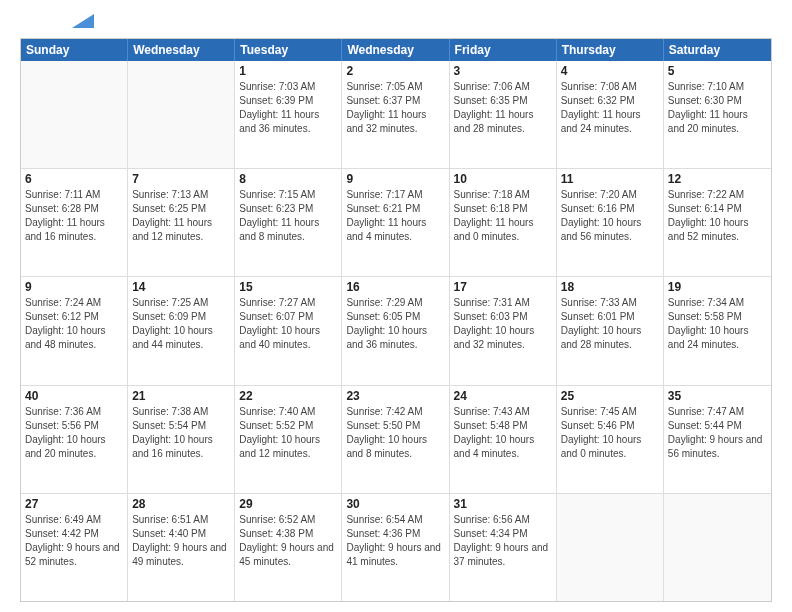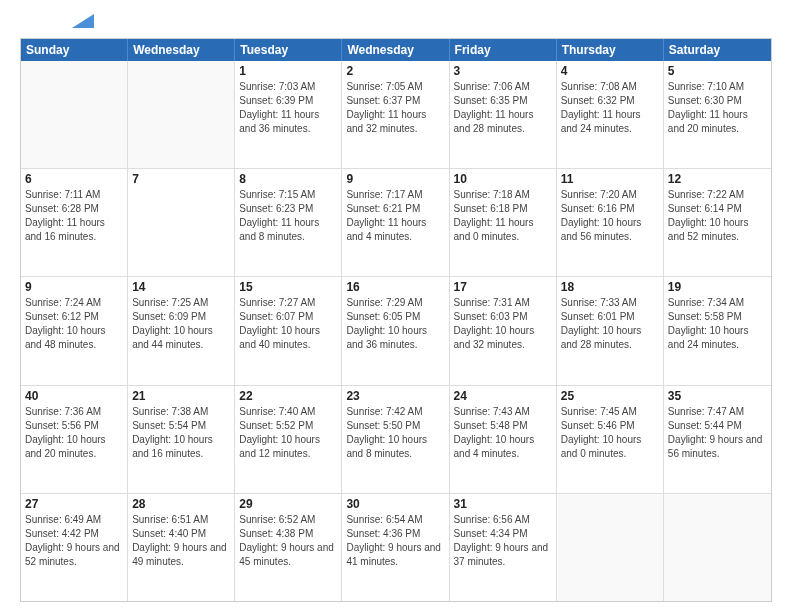--- a/index.html
+++ b/index.html
@@ -165,20 +165,21 @@
             <div class="cell-text">Sunrise: 7:10 AM<br>Sunset: 6:30 PM<br>Daylight: 11 hours and 20 minutes.</div>
           </div>
         </div>
         <div class="cal-week">
           <div class="cal-cell">
             <span class="day-number">6</span>
             <div class="cell-text">Sunrise: 7:11 AM<br>Sunset: 6:28 PM<br>Daylight: 11 hours and 16 minutes.</div>
           </div>
           <div class="cal-cell">
             <span class="day-number">7</span>
+            <div class="cell-text">Sunrise: 7:13 AM<br>Sunset: 6:25 PM<br>Daylight: 11 hours and 12 minutes.</div>
           </div>
           <div class="cal-cell">
             <span class="day-number">8</span>
             <div class="cell-text">Sunrise: 7:15 AM<br>Sunset: 6:23 PM<br>Daylight: 11 hours and 8 minutes.</div>
           </div>
           <div class="cal-cell">
             <span class="day-number">9</span>
             <div class="cell-text">Sunrise: 7:17 AM<br>Sunset: 6:21 PM<br>Daylight: 11 hours and 4 minutes.</div>
           </div>
           <div class="cal-cell">

